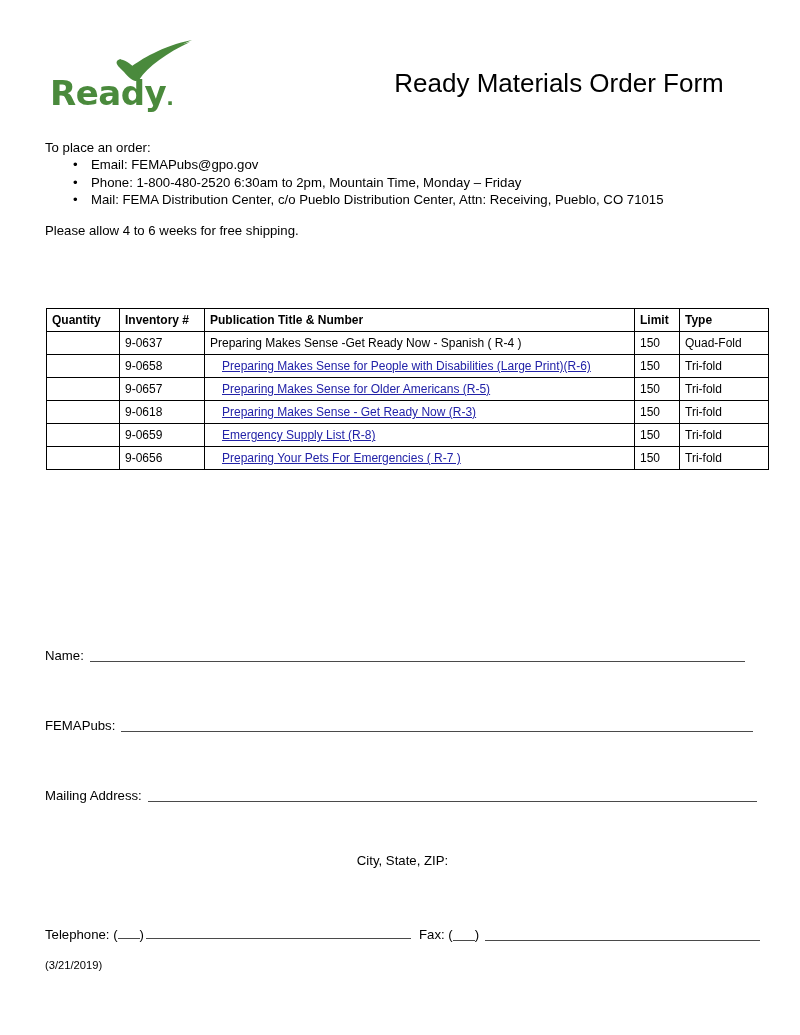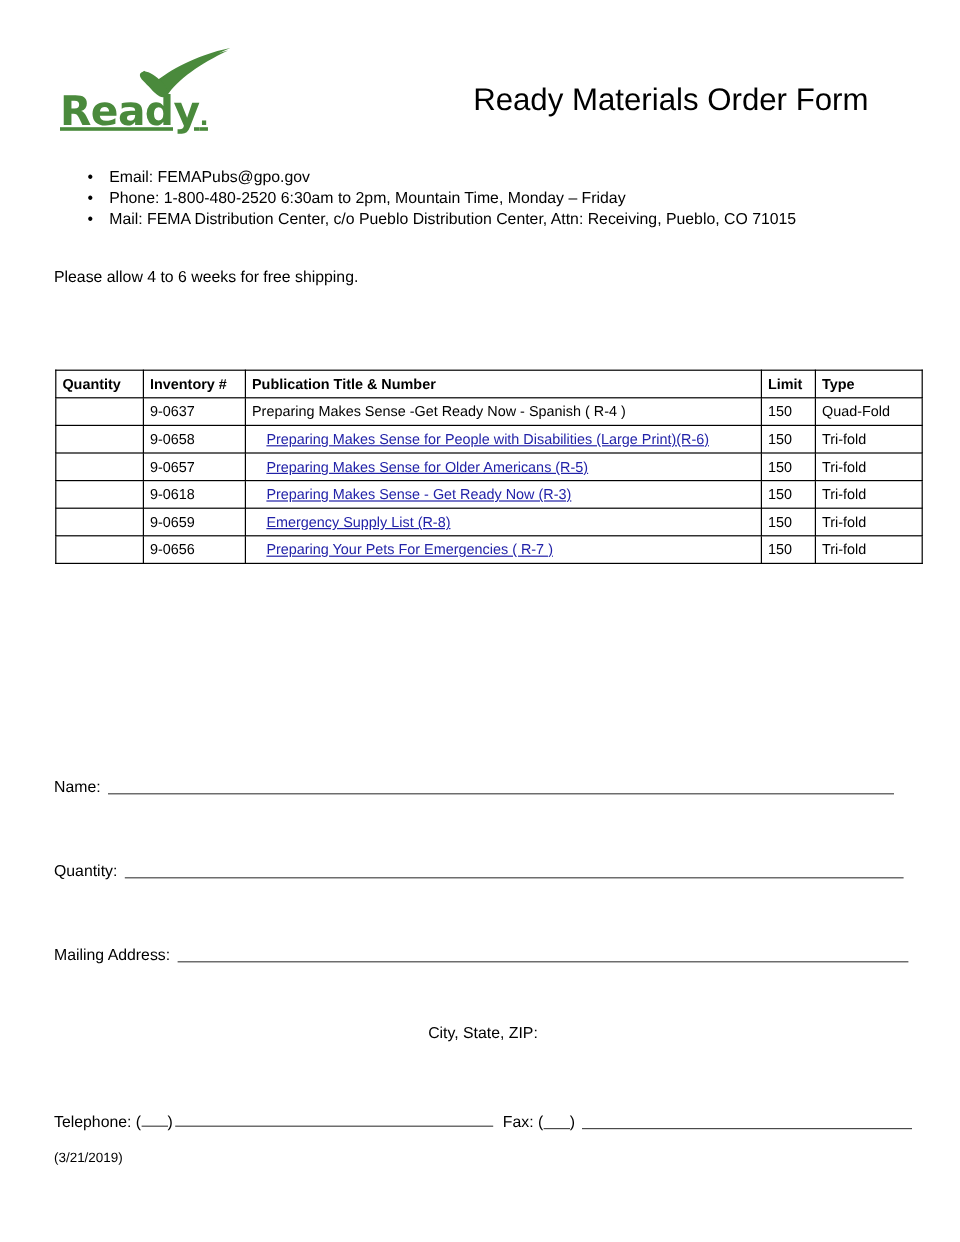--- a/index.html
+++ b/index.html
@@ -42,21 +42,20 @@
   .logo-word {
     position: absolute;
     left: 0px;
     top: 38px;
     font-family: "DejaVu Sans", sans-serif;
     font-size: 34px;
     font-weight: bold;
     letter-spacing: -0.5px;
     color: #4a8a3c;
     line-height: 1;
-    text-decoration: underline;
   }
   .logo-dot {
     font-size: 20px;
     color: #4a8a3c;
   }
   .doc-title {
     position: absolute;
     left: 359px;
     top: 68px;
     width: 400px;
@@ -201,20 +200,21 @@
       <path d="M22 31 C30 24 50 11 80 4 C57 15 38 28 29 42 L24 37 Z" fill="#4a8a3c"></path>
       <path d="M7 23 C11 19 18 24 25 30 C29 34 30 39 28 42 C25 45 20 41 14 34 C10 30 5 26 7 23 Z" fill="#4a8a3c"></path>
     </svg>
     <div class="logo-word"><span>Ready</span><span class="logo-dot">.</span></div>
   </div>
 
   <div class="doc-title">Ready Materials Order Form</div>
 </div>
 
 <div class="intro">
+  <p class="intro-lead">To place an order:</p>
   <ul class="bullets">
     <li>
       <span class="bullet-mark">•</span>
       <span>Email: FEMAPubs@gpo.gov</span>
     </li>
     <li>
       <span class="bullet-mark">•</span>
       <span>Phone: 1-800-480-2520 6:30am to 2pm, Mountain Time, Monday – Friday</span>
     </li>
     <li>
@@ -290,21 +290,21 @@
 </table>
 
 <div class="form-area">
 
   <div class="field-row row-name">
     <span class="field-label">Name:</span>
     <span class="field-rule"></span>
   </div>
 
   <div class="field-row row-company">
-    <span class="field-label">Quantity:</span>
+    <span class="field-label">FEMAPubs:</span>
     <span class="field-rule"></span>
   </div>
 
   <div class="field-row row-mailing">
     <span class="field-label">Mailing Address:</span>
     <span class="field-rule"></span>
   </div>
 
   <div class="field-row row-city">
     <span class="field-label">City, State, ZIP:</span>

